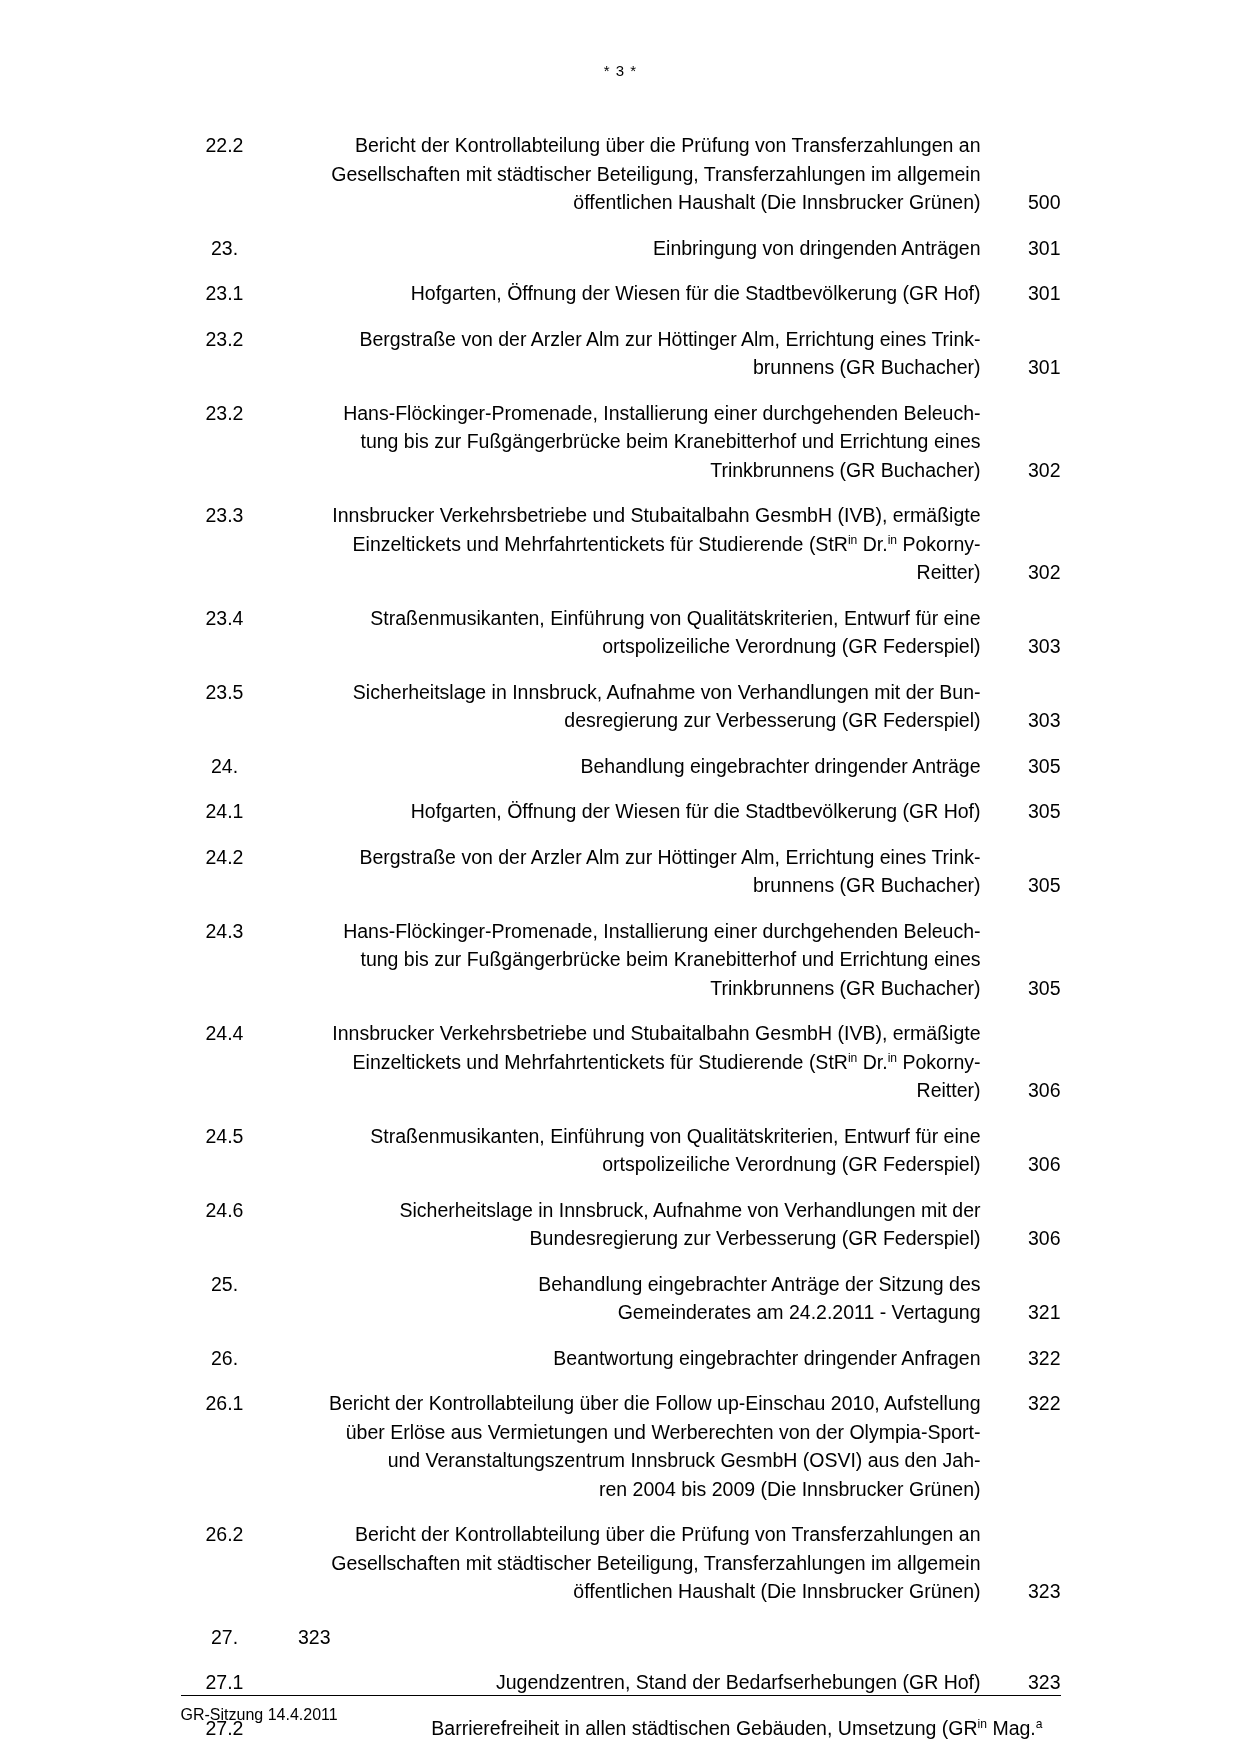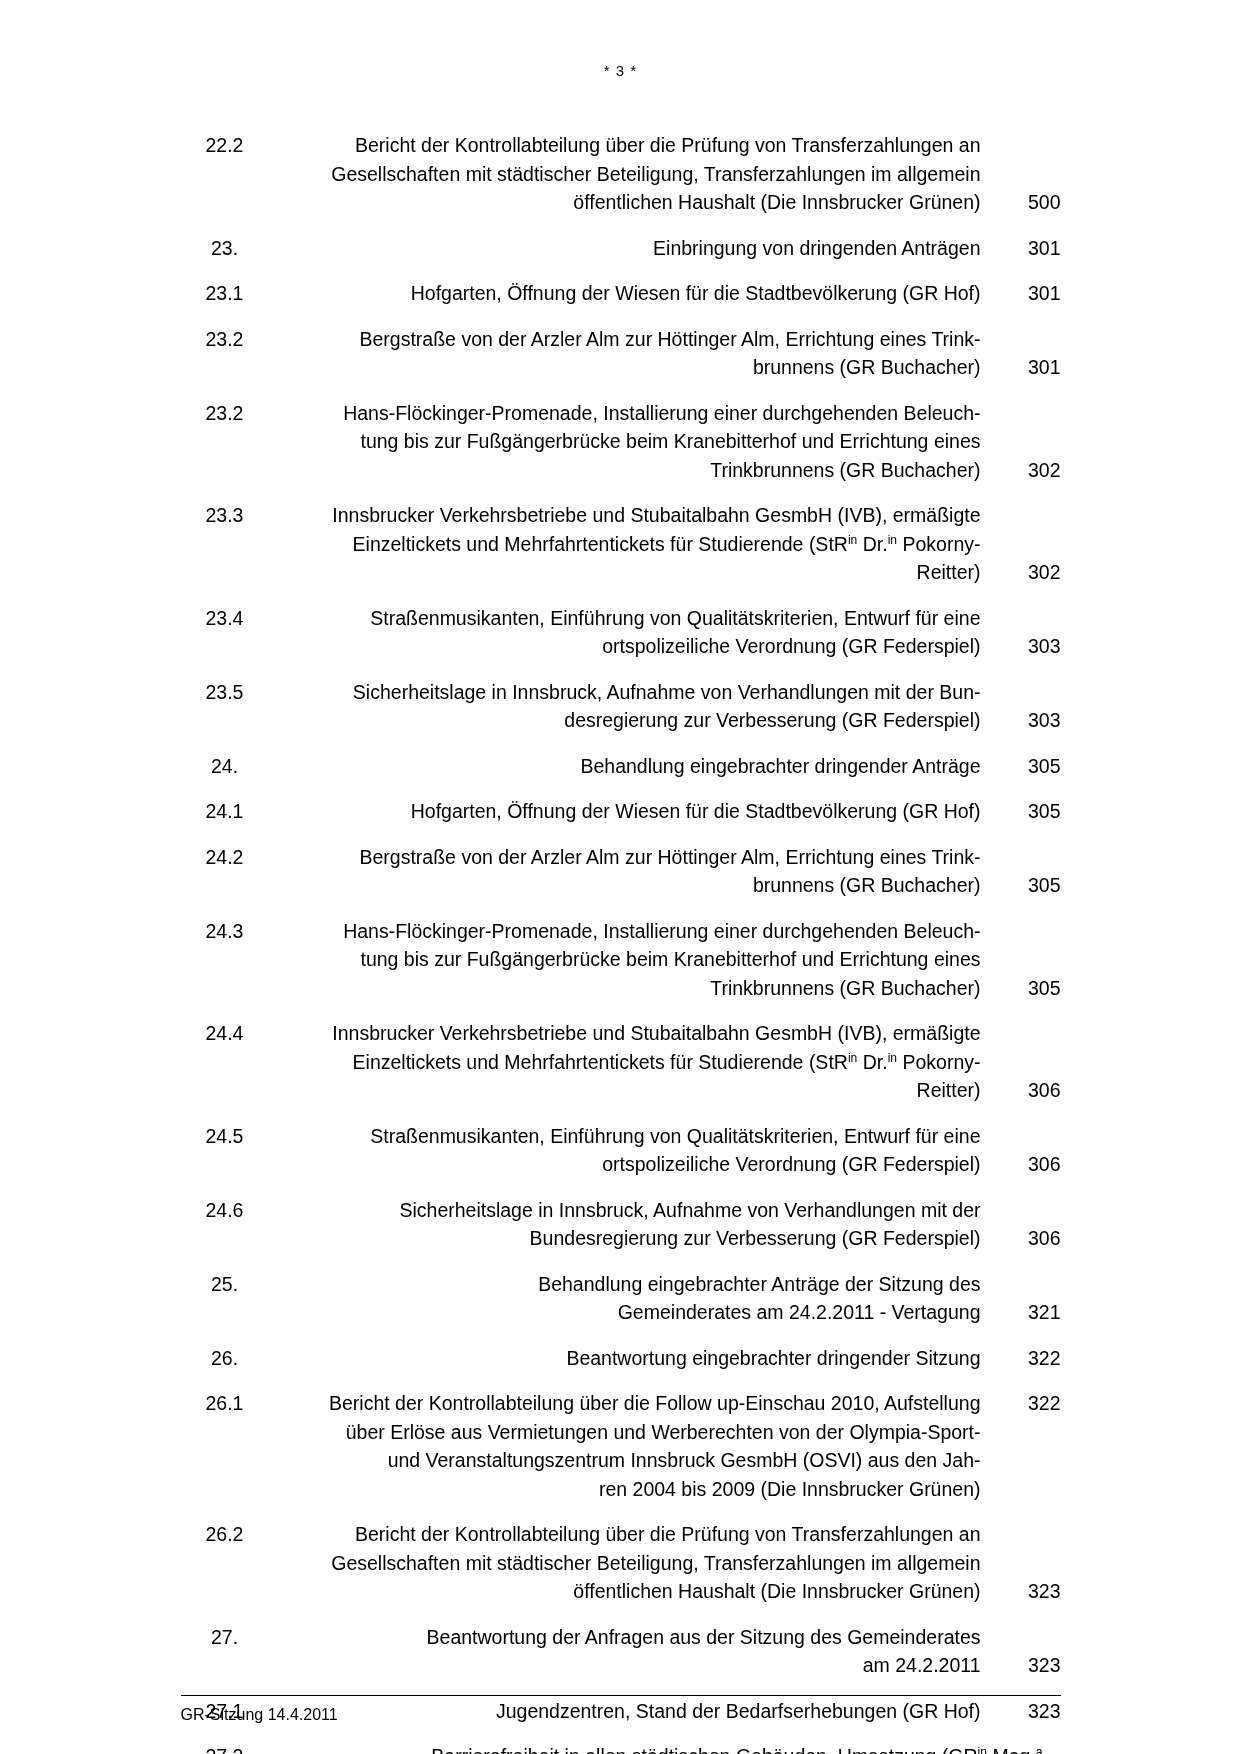--- a/index.html
+++ b/index.html
@@ -219,21 +219,21 @@
         <div class="toc-num">25.</div>
         <div class="toc-title">
           <div>Behandlung eingebrachter Anträge der Sitzung des</div>
           <div>Gemeinderates am 24.2.2011 - Vertagung</div>
         </div>
         <div class="toc-page">321</div>
       </div>
       <div class="toc-row lines1">
         <div class="toc-num">26.</div>
         <div class="toc-title">
-          <div>Beantwortung eingebrachter dringender Sitzung</div>
+          <div>Beantwortung eingebrachter dringender Anfragen</div>
         </div>
         <div class="toc-page">322</div>
       </div>
       <div class="toc-row lines4">
         <div class="toc-num">26.1</div>
         <div class="toc-title">
           <div>Bericht der Kontrollabteilung über die Follow up-Einschau 2010, Aufstellung</div>
           <div>über Erlöse aus Vermietungen und Werberechten von der Olympia-Sport-</div>
           <div>und Veranstaltungszentrum Innsbruck GesmbH (OSVI) aus den Jah-</div>
           <div>ren 2004 bis 2009 (Die Innsbrucker Grünen)</div>
@@ -244,24 +244,20 @@
         <div class="toc-num">26.2</div>
         <div class="toc-title">
           <div>Bericht der Kontrollabteilung über die Prüfung von Transferzahlungen an</div>
           <div>Gesellschaften mit städtischer Beteiligung, Transferzahlungen im allgemein</div>
           <div>öffentlichen Haushalt (Die Innsbrucker Grünen)</div>
         </div>
         <div class="toc-page">323</div>
       </div>
       <div class="toc-row lines2">
         <div class="toc-num">27.</div>
-        <div class="toc-title">
-          <div>Beantwortung der Anfragen aus der Sitzung des Gemeinderates</div>
-          <div>am 24.2.2011</div>
-        </div>
         <div class="toc-page">323</div>
       </div>
       <div class="toc-row lines1">
         <div class="toc-num">27.1</div>
         <div class="toc-title">
           <div>Jugendzentren, Stand der Bedarfserhebungen (GR Hof)</div>
         </div>
         <div class="toc-page">323</div>
       </div>
       <div class="toc-row lines2">

